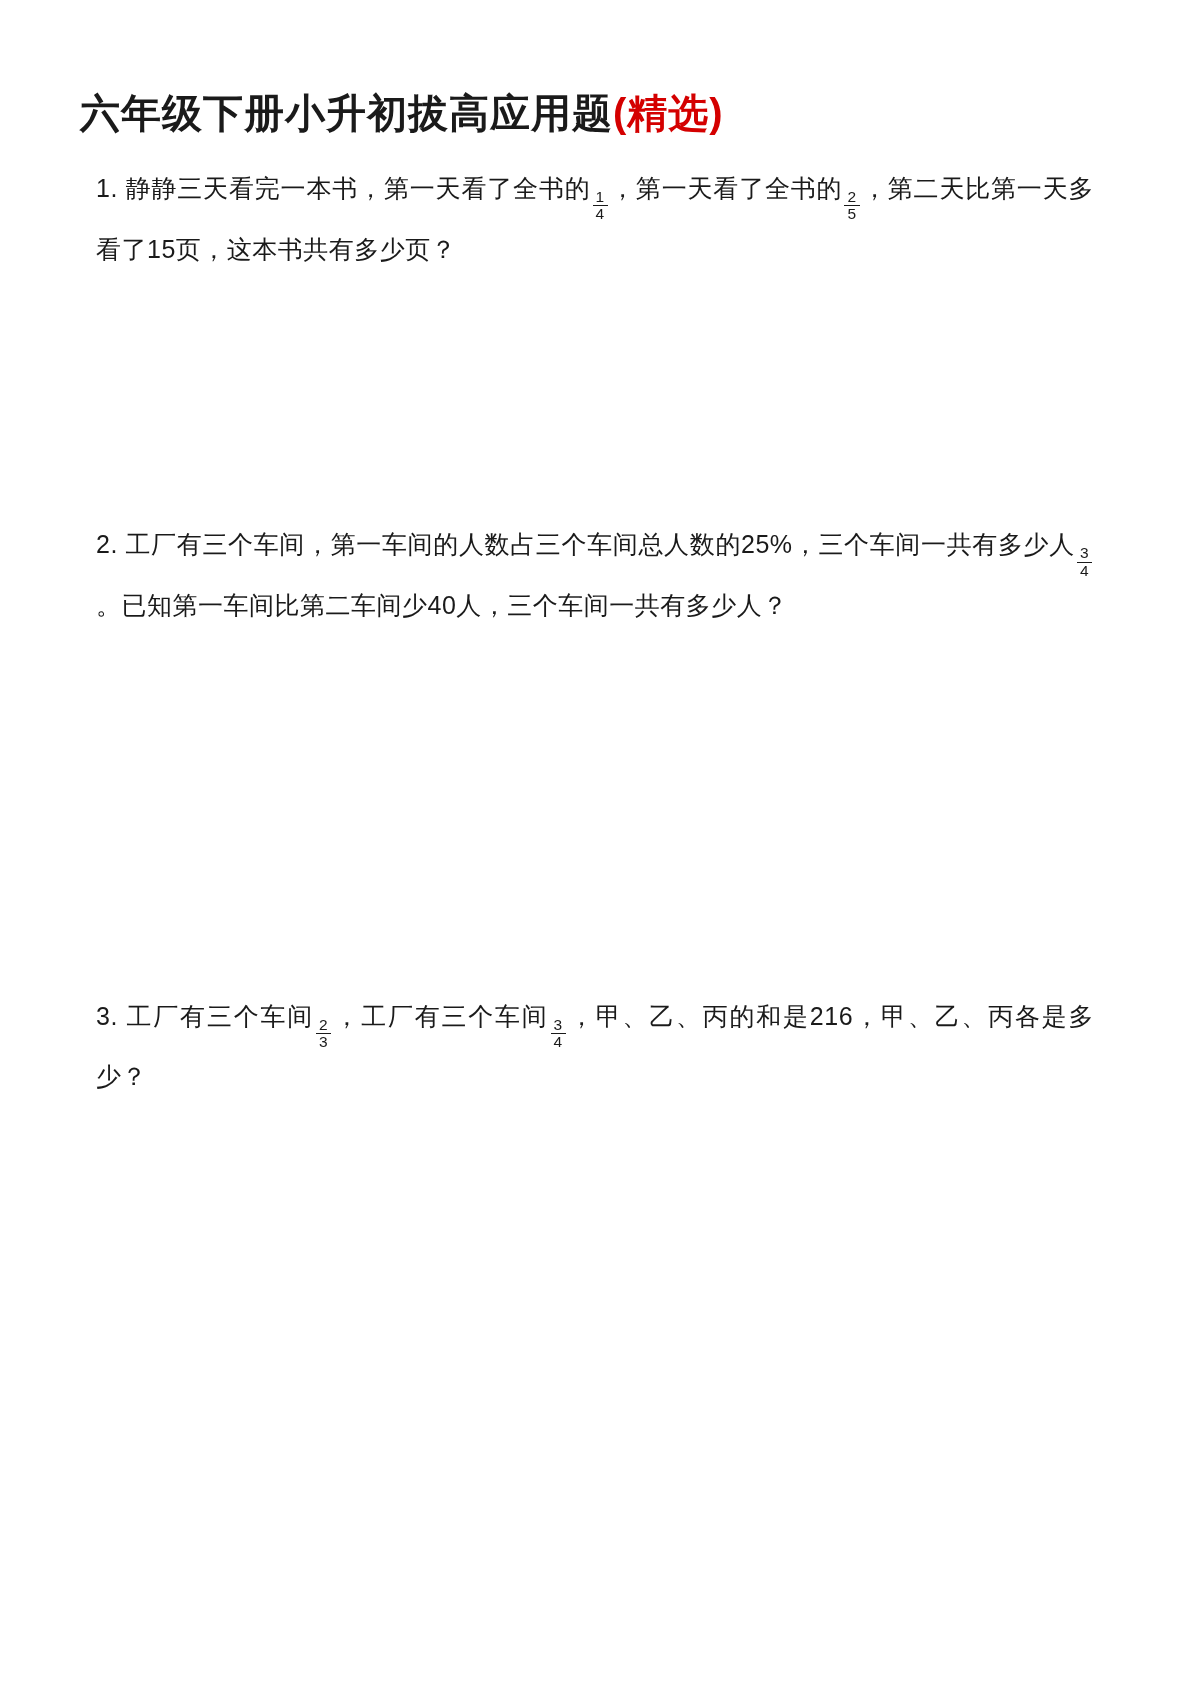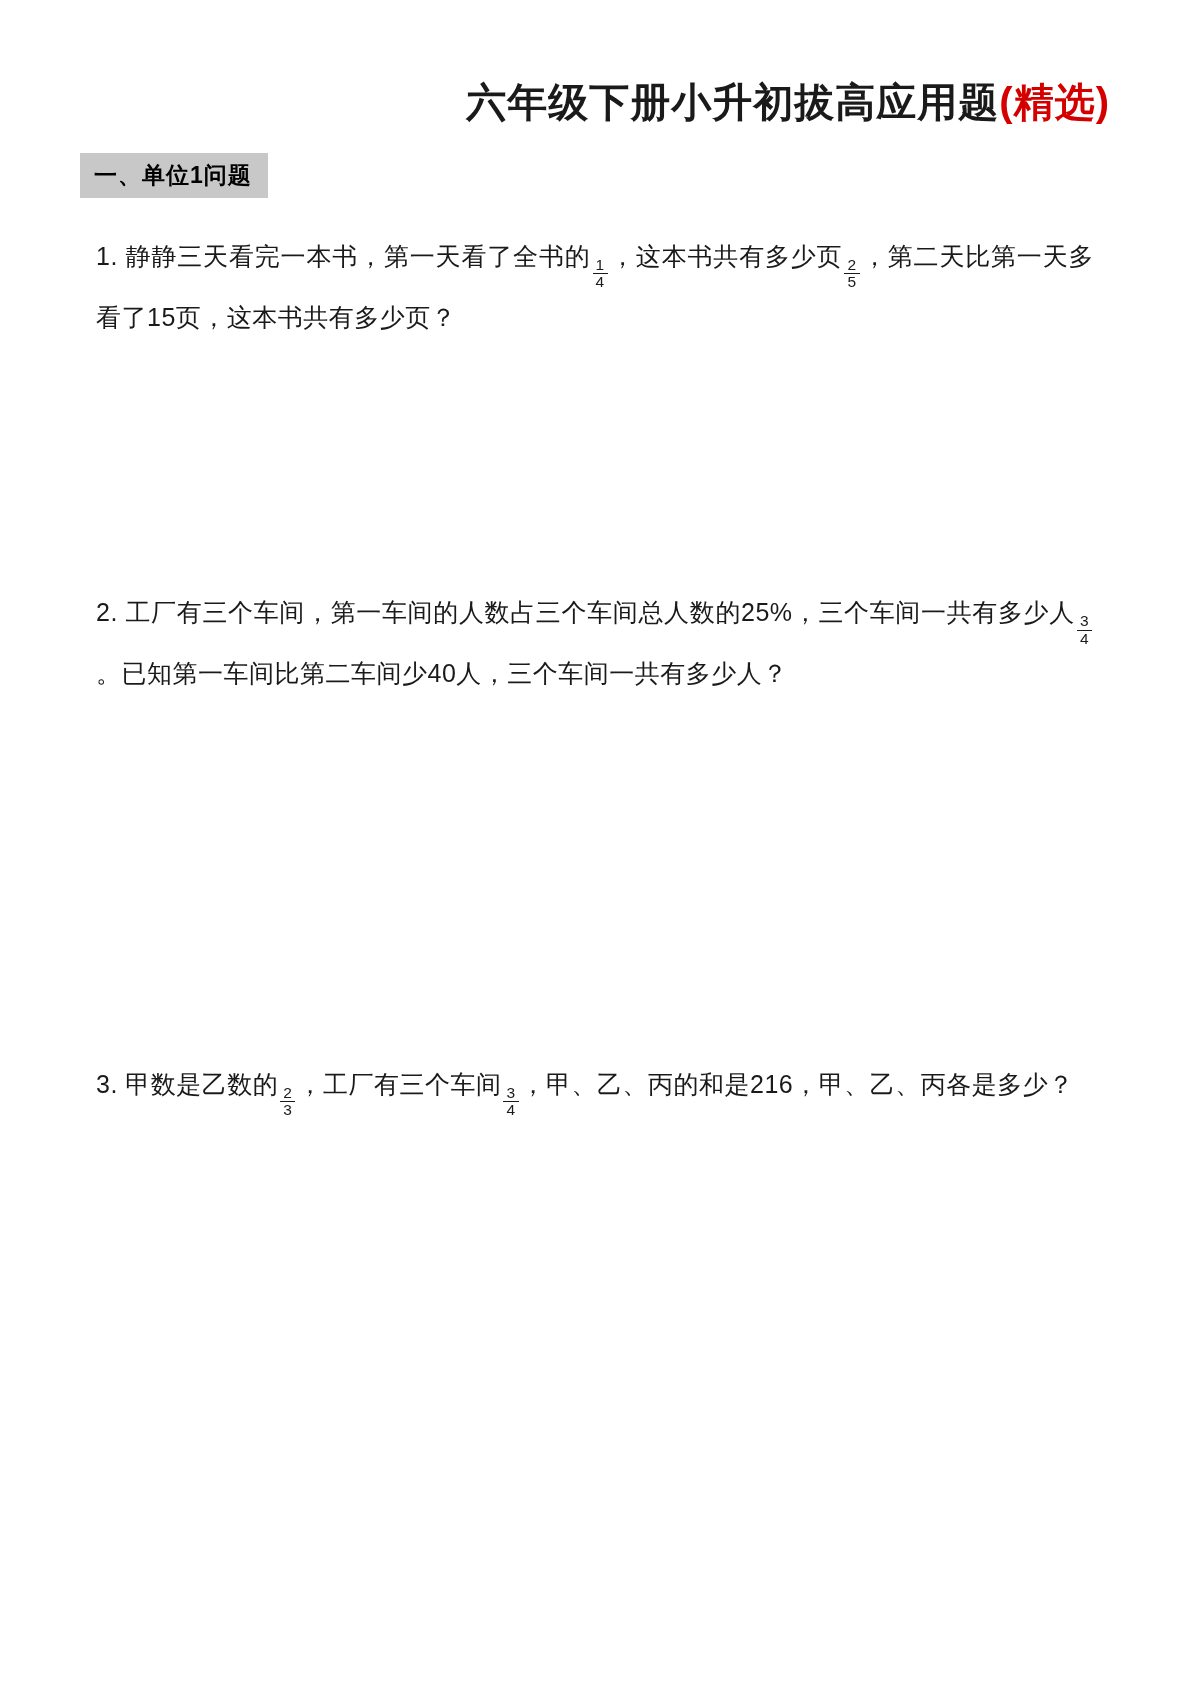--- a/index.html
+++ b/index.html
@@ -16,25 +16,25 @@
     overflow: hidden;
   }
   .page {
     width: 1190px;
     height: 1684px;
     box-sizing: border-box;
     padding: 70px 80px 40px 80px;
     position: relative;
   }
   .doc-title {
-    text-align: right;
+    text-align: left;
     font-size: 40px;
     font-weight: bold;
     letter-spacing: 1px;
-    margin: 7px 0 26px 0;
+    margin: 18px 0 26px 0;
     line-height: 1.25;
   }
   .doc-title .accent {
     color: #d40000;
   }
   .section-heading {
     display: inline-block;
     background: #c8c8c8;
     color: #000000;
     font-size: 23px;
@@ -77,50 +77,47 @@
 </style>
 </head>
 <body>
 
 <div class="page">
 
   <h1 class="doc-title">
     <span>六年级下册小升初拔高应用题</span><span class="accent">(</span><span class="accent">精选</span><span class="accent">)</span>
   </h1>
 
-  <div>
-    <span class="section-heading">一、单位1问题</span>
-  </div>
 
   <p class="problem">
     <span>1.</span>
     <span>静静三天看完一本书，第一天看了全书的</span><span class="frac">
         <span class="num">1</span>
         <span class="den">4</span>
-      </span><span>，这本书共有多少页</span><span class="frac">
+      </span><span>，第一天看了全书的</span><span class="frac">
         <span class="num">2</span>
         <span class="den">5</span>
       </span><span>，第二天比第一天多看了15页，这本书共有多少页？</span>
   </p>
 
   <div class="problem-spacer-1"></div>
 
   <p class="problem">
     <span>2.</span>
     <span>工厂有三个车间，第一车间的人数占三个车间总人数的25%，三个车间一共有多少人</span><span class="frac">
         <span class="num">3</span>
         <span class="den">4</span>
       </span><span>。已知第一车间比第二车间少40人，三个车间一共有多少人？</span>
   </p>
 
   <div class="problem-spacer-2"></div>
 
   <p class="problem">
     <span>3.</span>
-    <span>甲数是乙数的</span><span class="frac">
+    <span>工厂有三个车间</span><span class="frac">
         <span class="num">2</span>
         <span class="den">3</span>
       </span><span>，工厂有三个车间</span><span class="frac">
         <span class="num">3</span>
         <span class="den">4</span>
       </span><span>，甲、乙、丙的和是216，甲、乙、丙各是多少？</span>
   </p>
 
   <div class="problem-spacer-3"></div>
 

